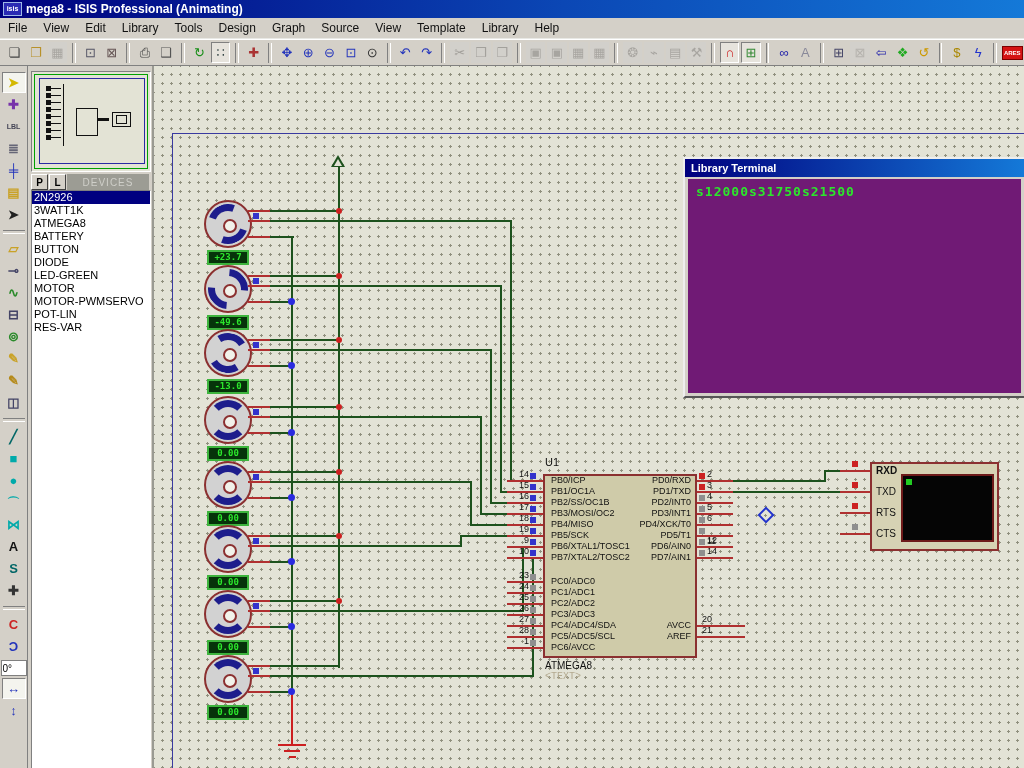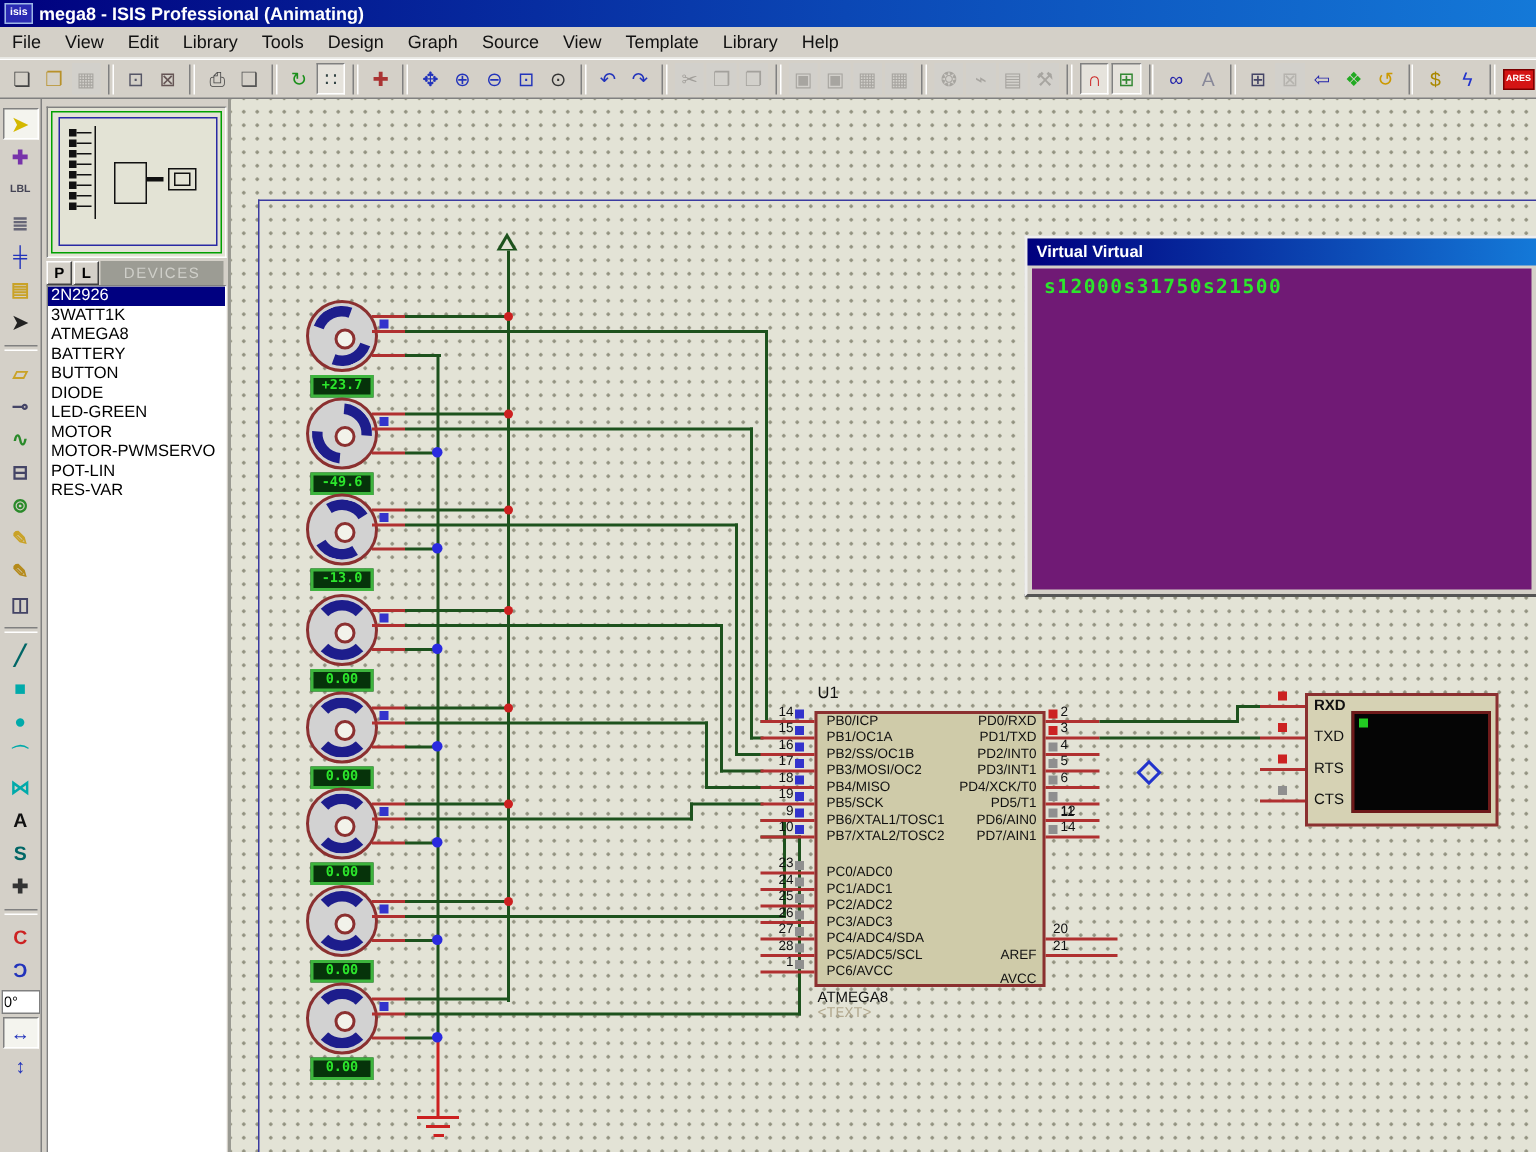--- a/index.html
+++ b/index.html
@@ -255,21 +255,21 @@
         <div class="devitem">LED-GREEN</div>
         <div class="devitem">MOTOR</div>
         <div class="devitem">MOTOR-PWMSERVO</div>
         <div class="devitem">POT-LIN</div>
         <div class="devitem">RES-VAR</div>
       </div>
   </div>
 
   <div class="viewport" id="viewport">
     <div class="vtwin" id="vtwin" style="left:529px;top:91px;width:343px;height:241px;">
-      <div class="vttitle">Virtual Virtual</div>
+      <div class="vttitle">Library Terminal</div>
       <div class="vtbody">
         <span class="vttext">s12000s31750s21500</span>
       </div>
     </div>
   <div class="sheetline" style="left: 18px; top: 67px; width: 854px; height: 1px;"></div>
       <div class="sheetline" style="left: 18px; top: 67px; width: 1px; height: 635px;"></div>
       <div class="pwr-arrow" style="left: 177px; top: 89px;"></div>
       <div class="pwr-arrow-in" style="left: 180px; top: 93px;"></div>
       <div class="abs" style="left: 184px; top: 101px; width: 2px; height: 501px; background: rgb(29, 82, 29);"></div>
       <div class="abs" style="left: 137px; top: 170px; width: 2px; height: 456px; background: rgb(29, 82, 29);"></div>
@@ -502,21 +502,21 @@
       <div class="abs" style="left: 543px; top: 480px; width: 36px; height: 2px; background: rgb(176, 48, 48);"></div>
       <div class="pinnum" style="left: 553px; top: 469px;">12</div>
       <div class="lsq" style="left: 545px; top: 473px; background: rgb(143, 143, 143);"></div>
       <div class="pinlab" style="left: 397px; top: 475px; width: 140px; text-align: right;">PD6/AIN0</div>
       <div class="abs" style="left: 543px; top: 491px; width: 36px; height: 2px; background: rgb(176, 48, 48);"></div>
       <div class="pinnum" style="left: 553px; top: 480px;">14</div>
       <div class="lsq" style="left: 545px; top: 484px; background: rgb(143, 143, 143);"></div>
       <div class="pinlab" style="left: 397px; top: 486px; width: 140px; text-align: right;">PD7/AIN1</div>
       <div class="abs" style="left: 543px; top: 559px; width: 48px; height: 2px; background: rgb(176, 48, 48);"></div>
       <div class="pinnum" style="left: 548px; top: 548px;">20</div>
-      <div class="pinlab" style="left: 397px; top: 554px; width: 140px; text-align: right; margin-top: 27px;">AVCC</div>
+      <div class="pinlab" style="left: 397px; top: 554px; width: 140px; text-align: right;">AVCC</div>
       <div class="abs" style="left: 543px; top: 570px; width: 48px; height: 2px; background: rgb(176, 48, 48);"></div>
       <div class="pinnum" style="left: 548px; top: 559px;">21</div>
       <div class="pinlab" style="left: 397px; top: 565px; width: 140px; text-align: right;">AREF</div>
       <div class="abs" style="left: 579px; top: 414px; width: 92px; height: 2px; background: rgb(29, 82, 29);"></div>
       <div class="abs" style="left: 670px; top: 404px; width: 2px; height: 12px; background: rgb(29, 82, 29);"></div>
       <div class="abs" style="left: 670px; top: 404px; width: 16px; height: 2px; background: rgb(29, 82, 29);"></div>
       <div class="abs" style="left: 579px; top: 425px; width: 107px; height: 2px; background: rgb(29, 82, 29);"></div>
       <div class="cursor-diamond" style="left: 606px; top: 443px;"></div>
       <div class="termcomp" style="left: 716px; top: 396px; width: 129px; height: 89px;"></div>
       <div class="termscreen" style="left: 747px; top: 408px; width: 89px; height: 64px;"></div>

